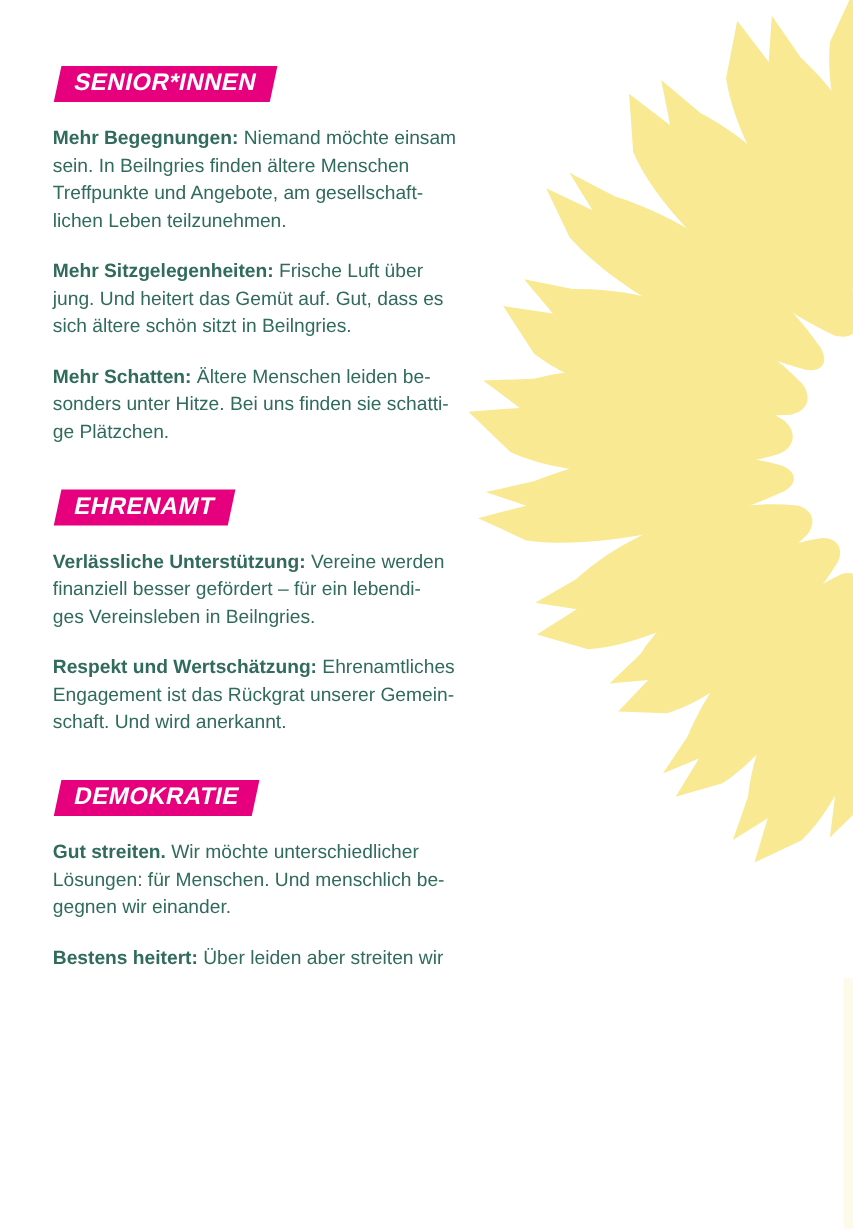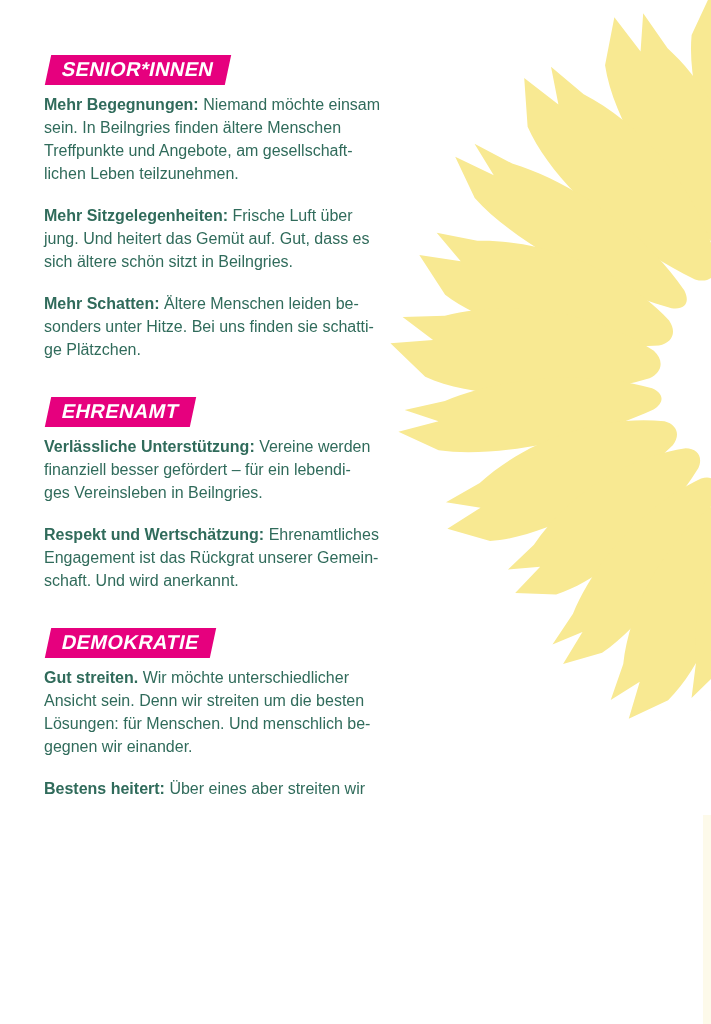--- a/index.html
+++ b/index.html
@@ -36,21 +36,21 @@
     margin-bottom: 0;
   }
   .banner-label {
     color: #ffffff;
     font-weight: 700;
     font-size: 20px;
     line-height: 21px;
     letter-spacing: 0.4px;
     white-space: nowrap;
   }
-  .paras { margin-top: 8px; }
+  .paras { margin-top: 19px; }
   .para {
     margin: 0 0 19px 0;
     color: #306B5B;
     font-size: 16px;
     line-height: 23px;
     white-space: nowrap;
   }
   .para:last-child { margin-bottom: 0; }
   .lead { font-weight: 700; }
   .ln { display: block; }
@@ -132,25 +132,24 @@
     </section>
 
     <section class="section">
       <div class="banner">
         <span class="banner-label">DEMOKRATIE</span>
       </div>
       <div class="paras">
         <p class="para">
           <span class="lead">Gut streiten.</span>
           <span class="ln first">Wir möchte unterschiedlicher</span>
-          <span class="ln">Ansicht sein. Denn wir streiten um die besten</span>
           <span class="ln">Lösungen: für Menschen. Und menschlich be-</span>
           <span class="ln">gegnen wir einander.</span>
         </p>
         <p class="para">
           <span class="lead">Bestens heitert:</span>
-          <span class="ln first">Über eines aber streiten wir</span>
+          <span class="ln first">Über leiden aber streiten wir</span>
         </p>
       </div>
     </section>
 
   </div>
 </div>
 
 </body></html>

